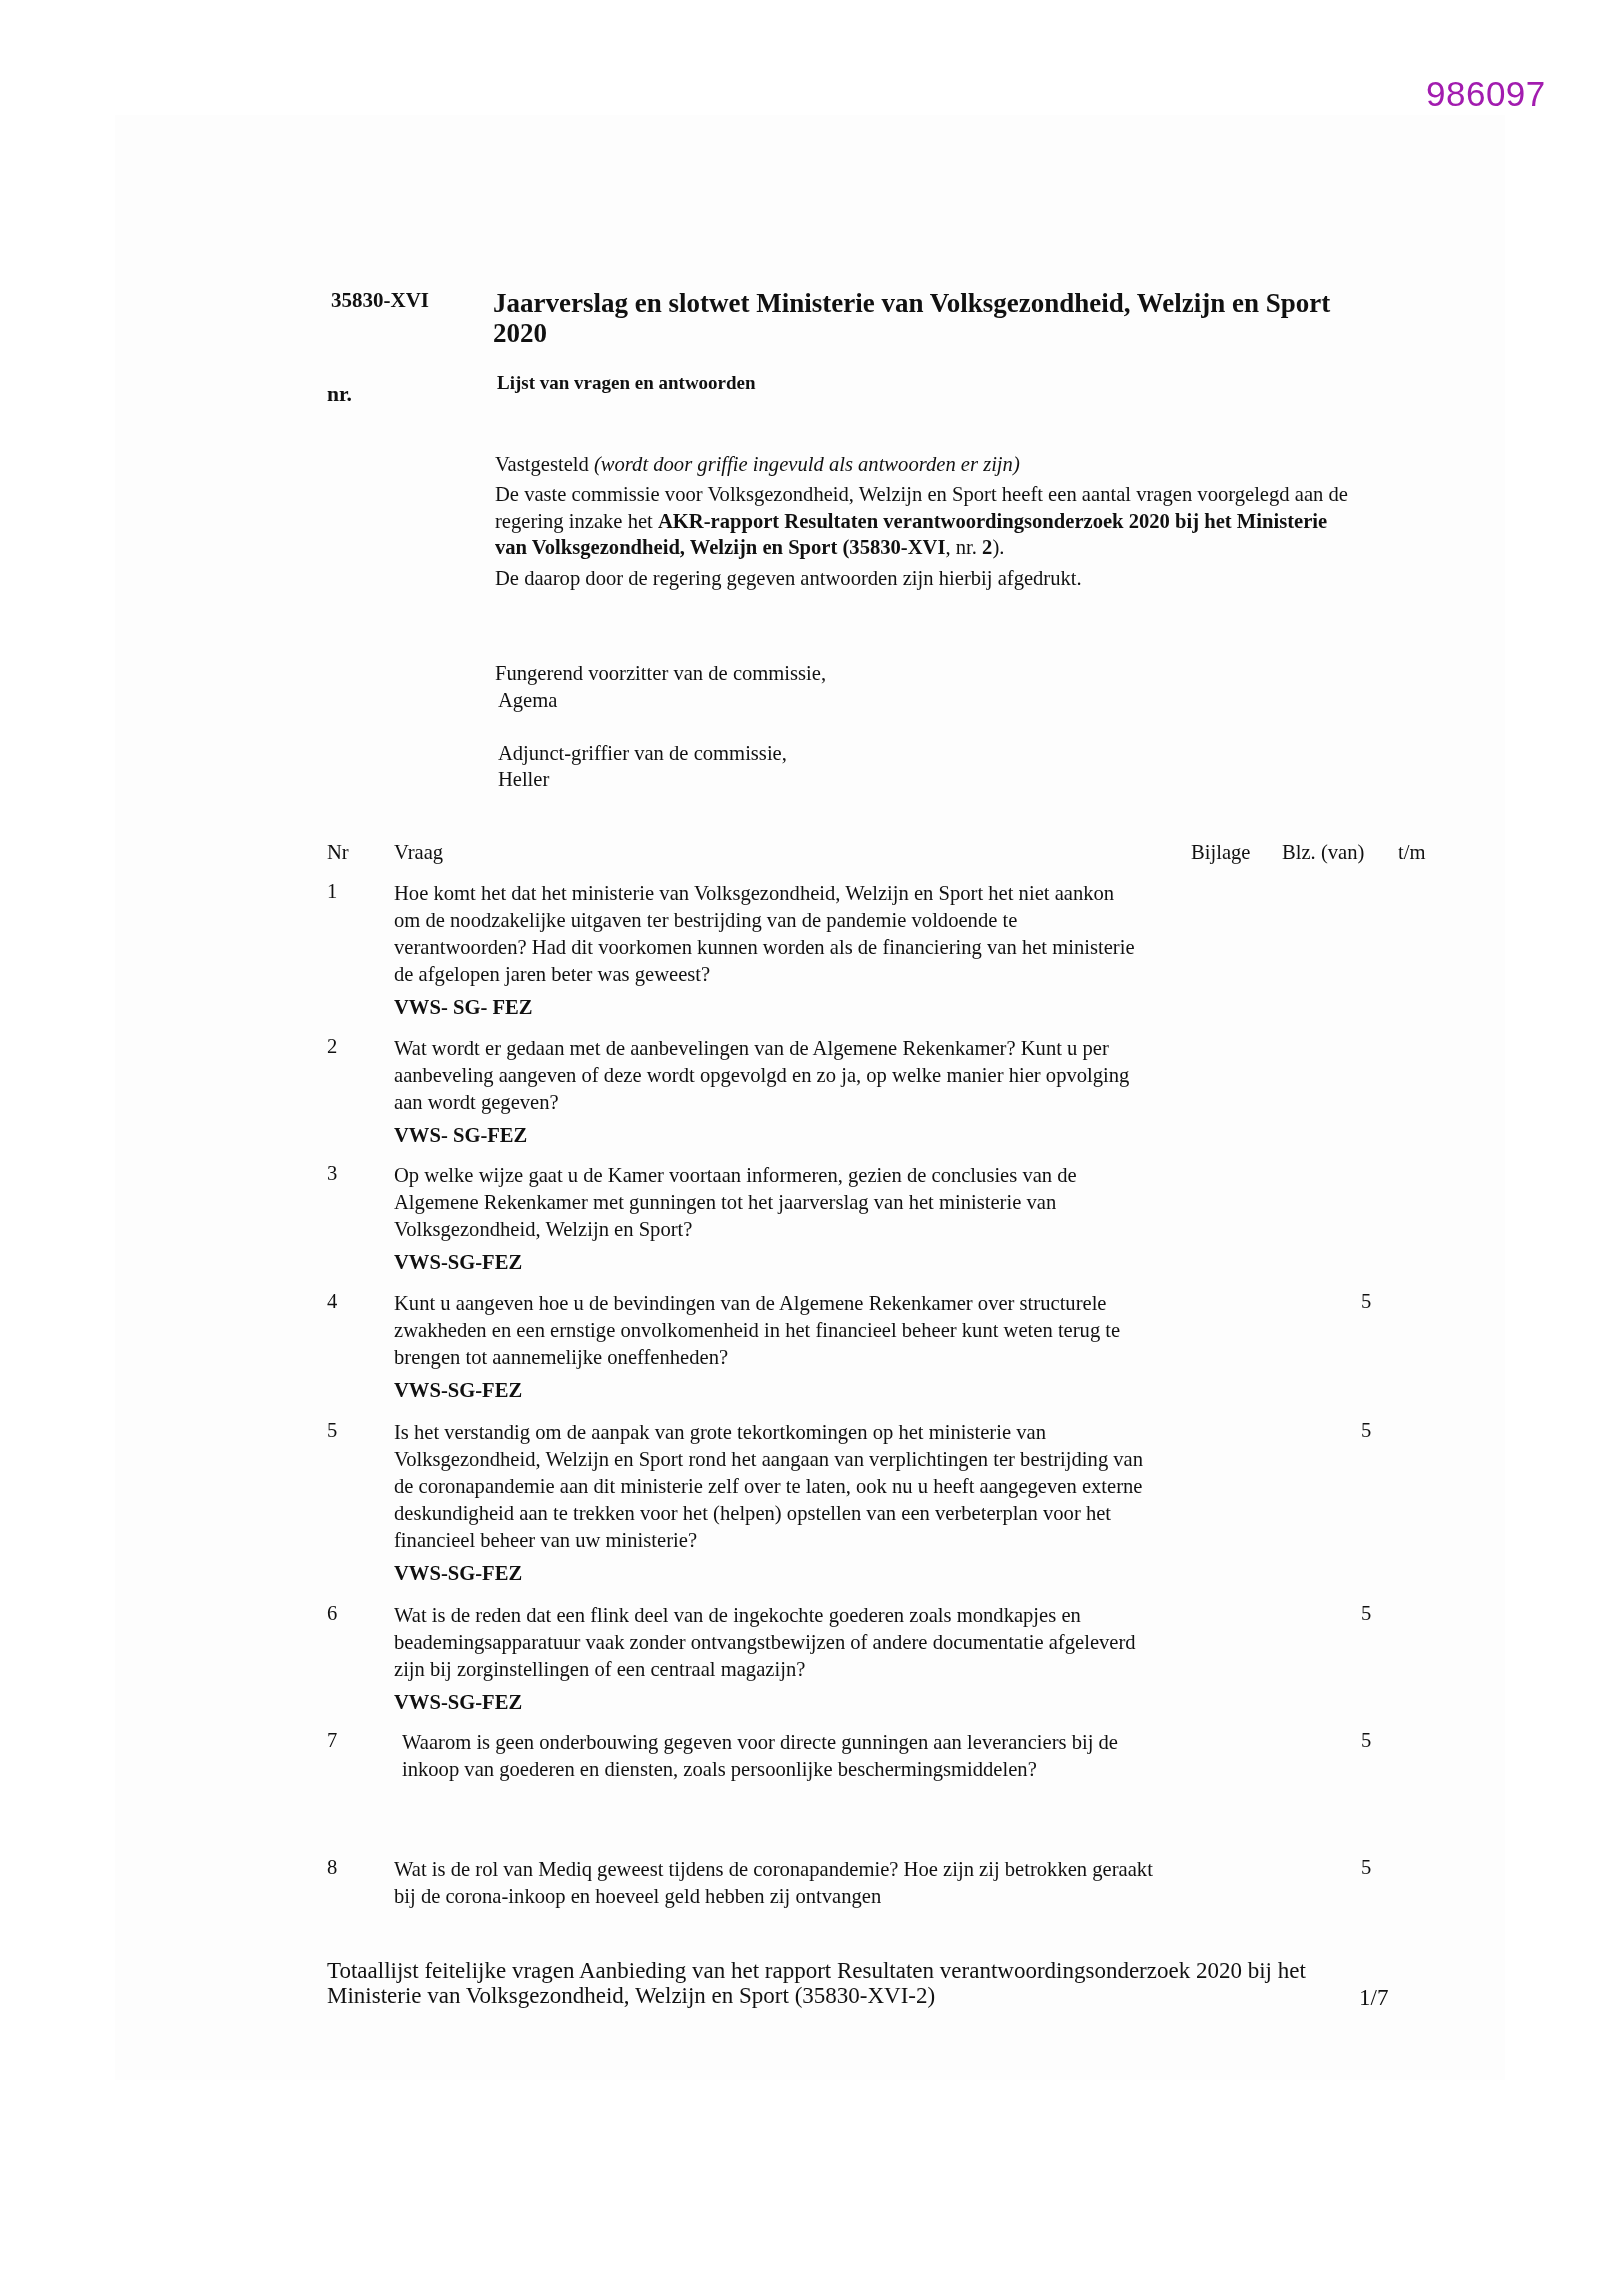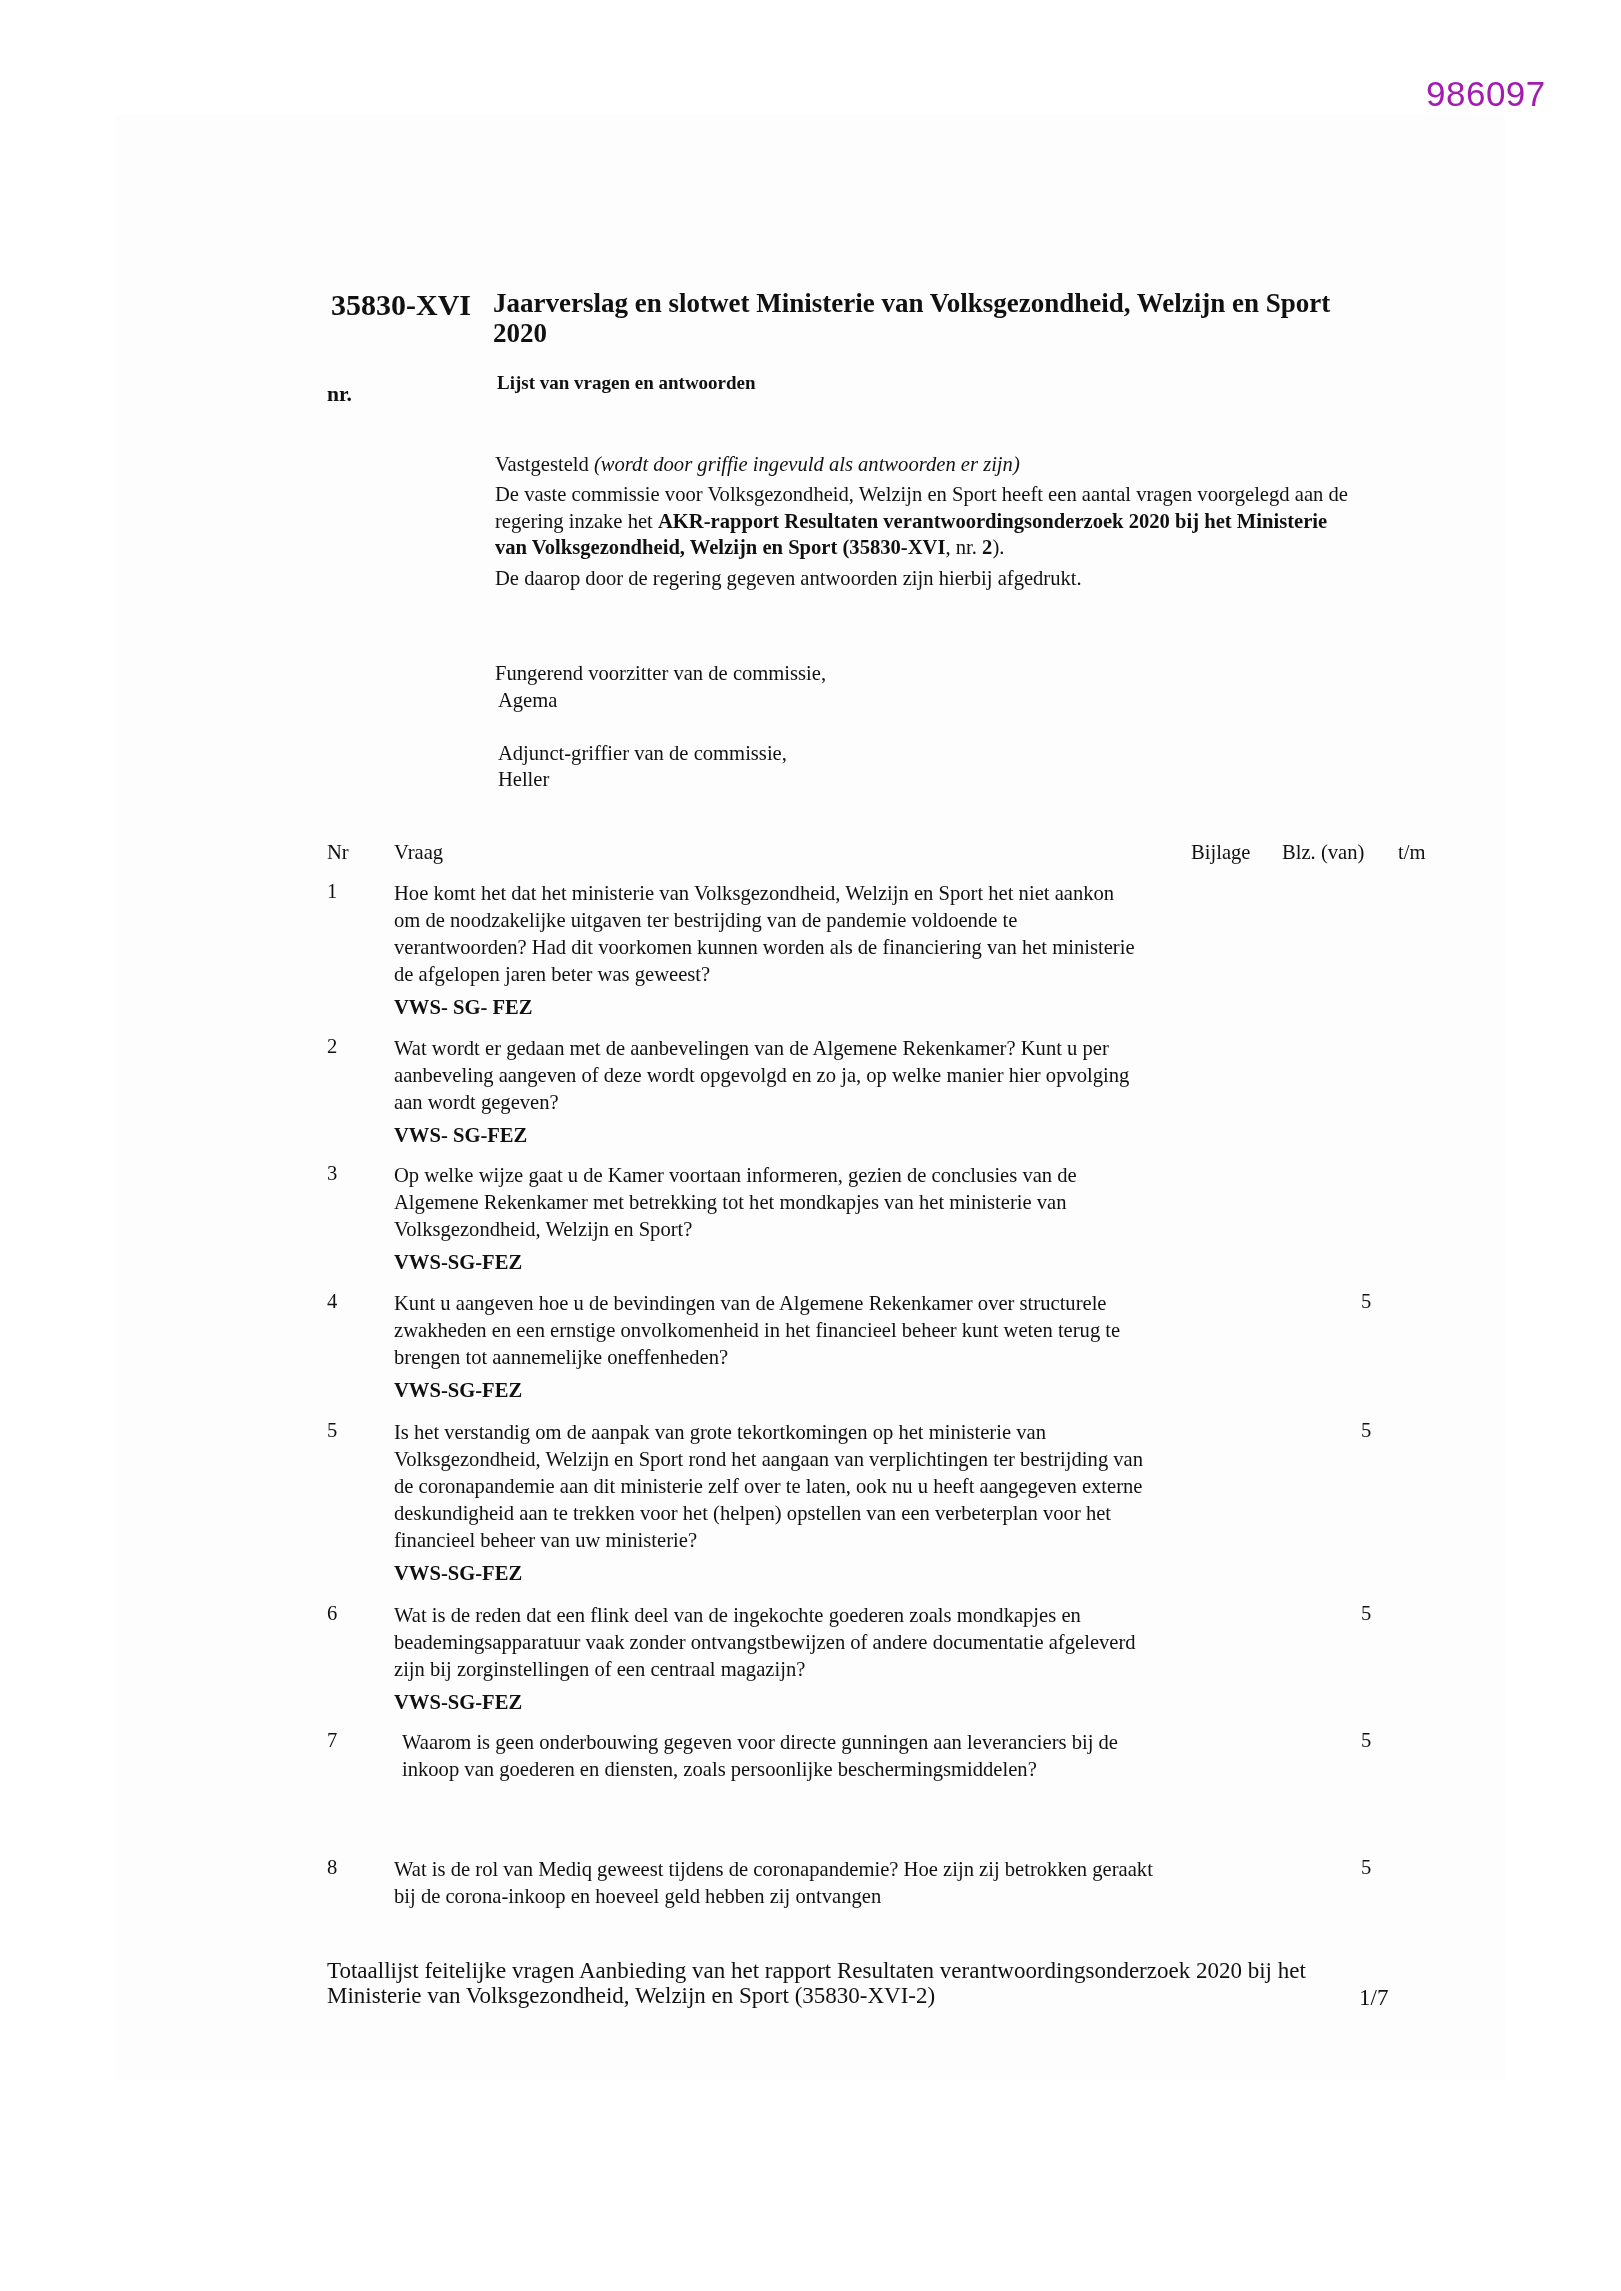--- a/index.html
+++ b/index.html
@@ -14,21 +14,21 @@
       width: 1390px; height: 1965px;
       background: #fdfdfd;
     }
     .doc-number {
       position: absolute; left: 1426px; top: 74px;
       font-family: "Liberation Sans", "DejaVu Sans", sans-serif;
       font-size: 35px; color: #a21caf; letter-spacing: 0.5px;
     }
     .abs { position: absolute; }
     .title-code {
-      left: 331px; top: 288px; font-size: 30px; font-weight: bold;
+      left: 331px; top: 288px; font-size: 21px; font-weight: bold;
     }
     .title-text {
       left: 493px; top: 288px; width: 843px;
       font-size: 27px; font-weight: bold; line-height: 30px;
     }
     .nr-label { left: 327px; top: 382px; font-size: 21.6px; font-weight: bold; }
     .list-title { left: 497px; top: 372px; font-size: 19px; font-weight: bold; }
 
     .intro { left: 495px; top: 451px; width: 863px; font-size: 20.6px; line-height: 26.5px; }
     .intro p { margin: 0 0 3.9px 0; }
@@ -108,21 +108,21 @@
     <span class="col c-nr">2</span>
     <div style="position:absolute;left:67px;width:745px;">
       <div class="q-text">Wat wordt er gedaan met de aanbevelingen van de Algemene Rekenkamer? Kunt u per aanbeveling aangeven of deze wordt opgevolgd en zo ja, op welke manier hier opvolging aan wordt gegeven?</div>
       <div class="owner">VWS- SG-FEZ</div>
     </div>
   </div>
 
   <div class="row" style="height:128px">
     <span class="col c-nr">3</span>
     <div style="position:absolute;left:67px;width:745px;">
-      <div class="q-text">Op welke wijze gaat u de Kamer voortaan informeren, gezien de conclusies van de Algemene Rekenkamer met betrekking tot het mondkapjes van het ministerie van Volksgezondheid, Welzijn en Sport?</div>
+      <div class="q-text">Op welke wijze gaat u de Kamer voortaan informeren, gezien de conclusies van de Algemene Rekenkamer met gunningen tot het jaarverslag van het ministerie van Volksgezondheid, Welzijn en Sport?</div>
       <div class="owner">VWS-SG-FEZ</div>
     </div>
   </div>
 
   <div class="row" style="height:129px">
     <span class="col c-nr">4</span>
     <div style="position:absolute;left:67px;width:745px;">
       <div class="q-text">Kunt u aangeven hoe u de bevindingen van de Algemene Rekenkamer over structurele zwakheden en een ernstige onvolkomenheid in het financieel beheer kunt weten terug te brengen tot aannemelijke oneffenheden?</div>
       <div class="owner">VWS-SG-FEZ</div>
     </div>

